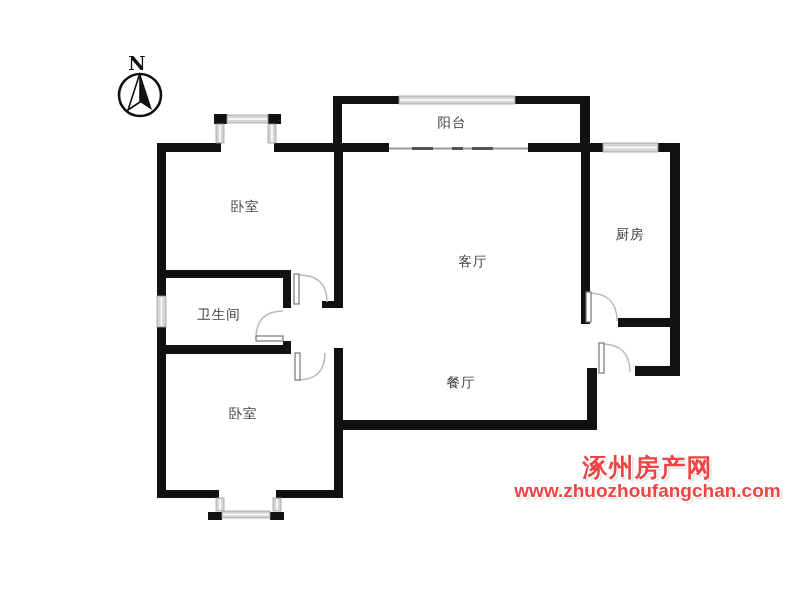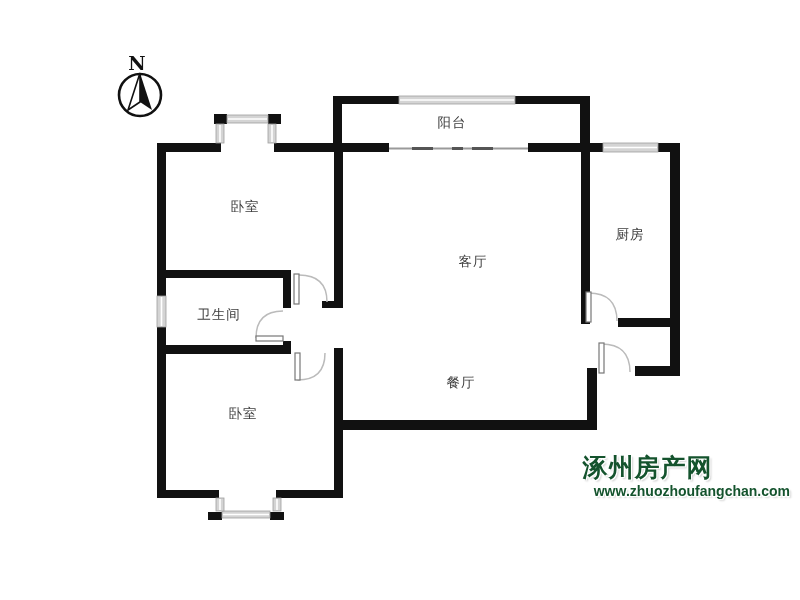--- a/index.html
+++ b/index.html
@@ -19,30 +19,29 @@
     font-family:"Liberation Sans", sans-serif;
     font-size:13.5px;fill:#3c3c3c;letter-spacing:1px;
   }
   .compass-ring{fill:none;stroke:#111111;stroke-width:2.6;}
   .compass-n{
     font-family:"DejaVu Serif","Liberation Serif",serif;
     font-size:19px;font-weight:bold;fill:#111111;
   }
   .wm{
     position:absolute;left:505px;top:454px;width:285px;
-    text-align:center;color:#14532d;font-weight:bold;user-select:none;
+    text-align:center;color:#ef4444;font-weight:bold;user-select:none;
   }
   .wm-name{
     font-size:25px;letter-spacing:1px;line-height:27px;
     text-shadow:-1px -1px 0 #fff,1px -1px 0 #fff,-1px 1px 0 #fff,1px 1px 0 #fff,2px 2px 2px rgba(0,0,0,0.18);
   }
   .wm-url{
-    font-size:14px;line-height:20px;letter-spacing:0px;
+    font-size:19px;line-height:20px;letter-spacing:0px;
     text-shadow:-1px -1px 0 #fff,1px -1px 0 #fff,-1px 1px 0 #fff,1px 1px 0 #fff,2px 2px 2px rgba(0,0,0,0.18);
-    text-align:right;
   }
 </style>
 </head>
 <body>
 
 <div class="stage">
   <svg class="plan-svg" width="800" height="600" viewBox="0 0 800 600">
 
     <g>
 

